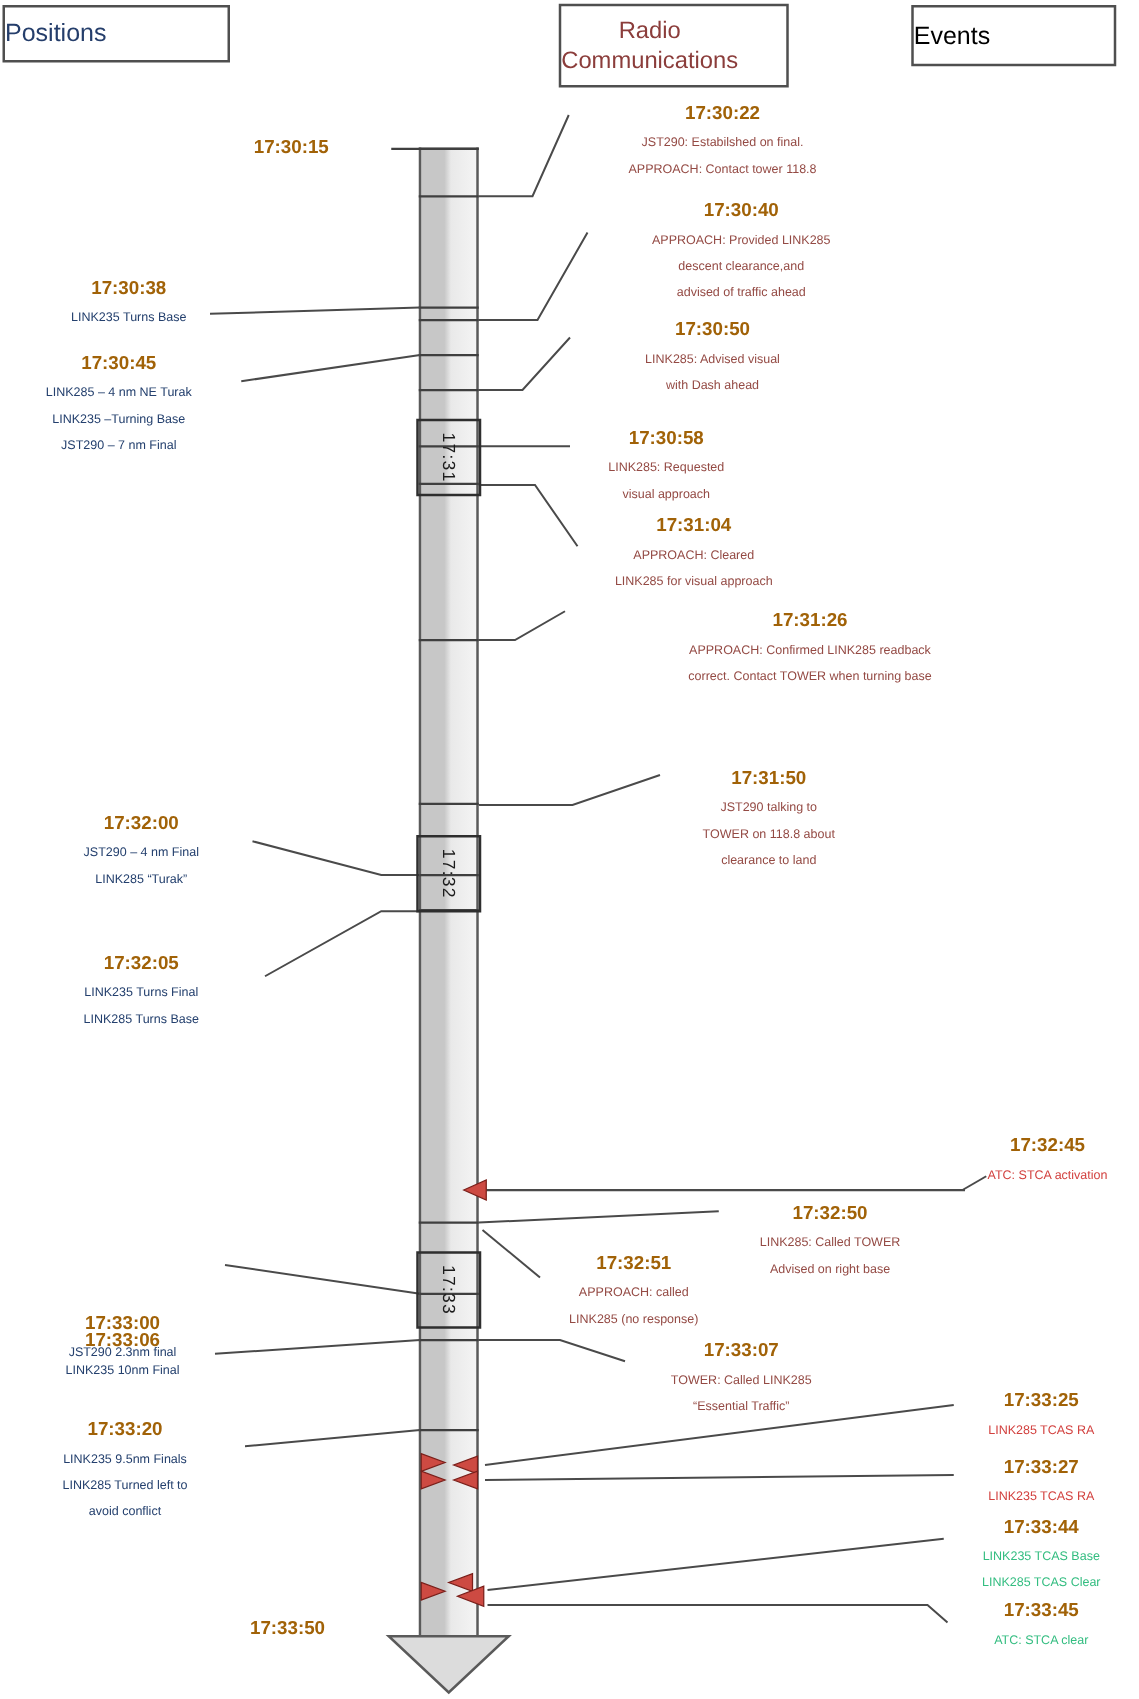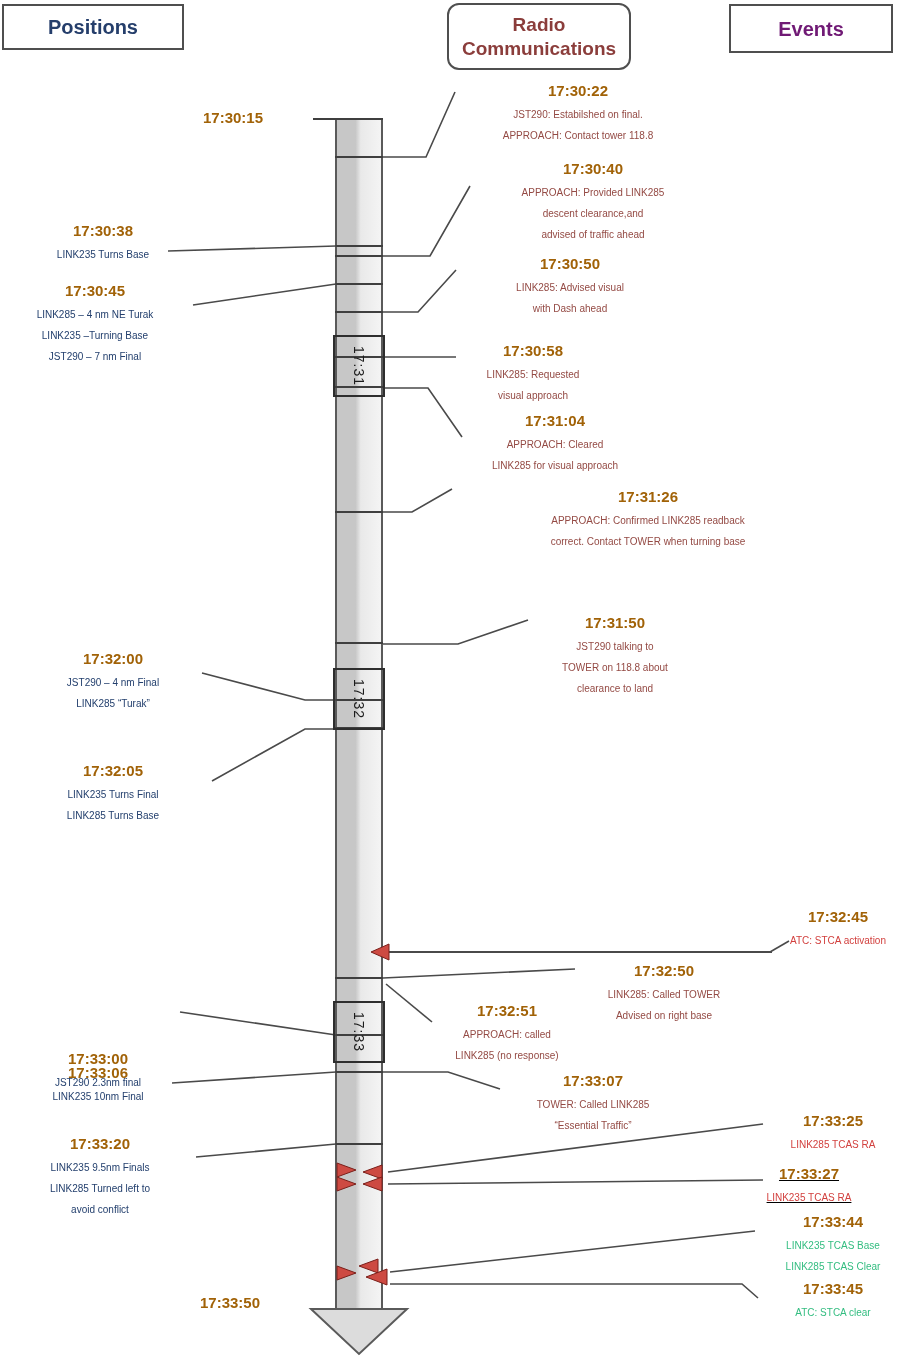--- a/index.html
+++ b/index.html
@@ -11,30 +11,29 @@
     font-family:"Liberation Sans", sans-serif;
     overflow:hidden;
   }
   
   .hdr{
     position:absolute;
     border:2px solid #4f4f4f;
     background:#ffffff;
     display:flex;
     align-items:center;
-    justify-content:center;
     text-align:center;
     font-size:20px;
     line-height:24px;
-    font-weight:700;
+    font-weight:400;
     box-sizing:border-box;
   }
   #hdr-positions{left:2px;top:4px;width:182px;height:46px;color:#253e6b;}
-  #hdr-radio{left:447px;top:3px;width:184px;height:67px;color:#8b3d3b;font-size:19px;border-radius:12px;}
-  #hdr-events{left:729px;top:4px;width:164px;height:49px;color:#701a75;}
+  #hdr-radio{left:447px;top:3px;width:184px;height:67px;color:#8b3d3b;font-size:19px;}
+  #hdr-events{left:729px;top:4px;width:164px;height:49px;color:#000000;}
   
   .shaft{
     position:absolute;
     left:335px;top:118px;width:48px;height:1192px;
     box-sizing:border-box;
     border:2px solid #5a5a5a;
     border-bottom:none;
     background:linear-gradient(to right,#c7c7c7 0%,#c7c7c7 42%,#e9e9e9 54%,#f4f4f4 100%);
     z-index:1;
   }
@@ -248,21 +247,21 @@
         <div class="ann-line">“Essential Traffic”</div>
       </div>
       <div class="ann c-red" style="left: 838px; top: 906px;">
         <div class="ann-time">17:32:45</div>
         <div class="ann-line">ATC: STCA activation</div>
       </div>
       <div class="ann c-red" style="left: 833px; top: 1110px;">
         <div class="ann-time">17:33:25</div>
         <div class="ann-line">LINK285 TCAS RA</div>
       </div>
-      <div class="ann c-red" style="left: 809px; top: 1163px; text-decoration: underline;">
+      <div class="ann c-red" style="left: 833px; top: 1163px;">
         <div class="ann-time">17:33:27</div>
         <div class="ann-line">LINK235 TCAS RA</div>
       </div>
       <div class="ann c-green" style="left: 833px; top: 1211px;">
         <div class="ann-time">17:33:44</div>
         <div class="ann-line">LINK235 TCAS Base</div>
         <div class="ann-line">LINK285 TCAS Clear</div>
       </div>
       <div class="ann c-green" style="left: 833px; top: 1278px;">
         <div class="ann-time">17:33:45</div>

